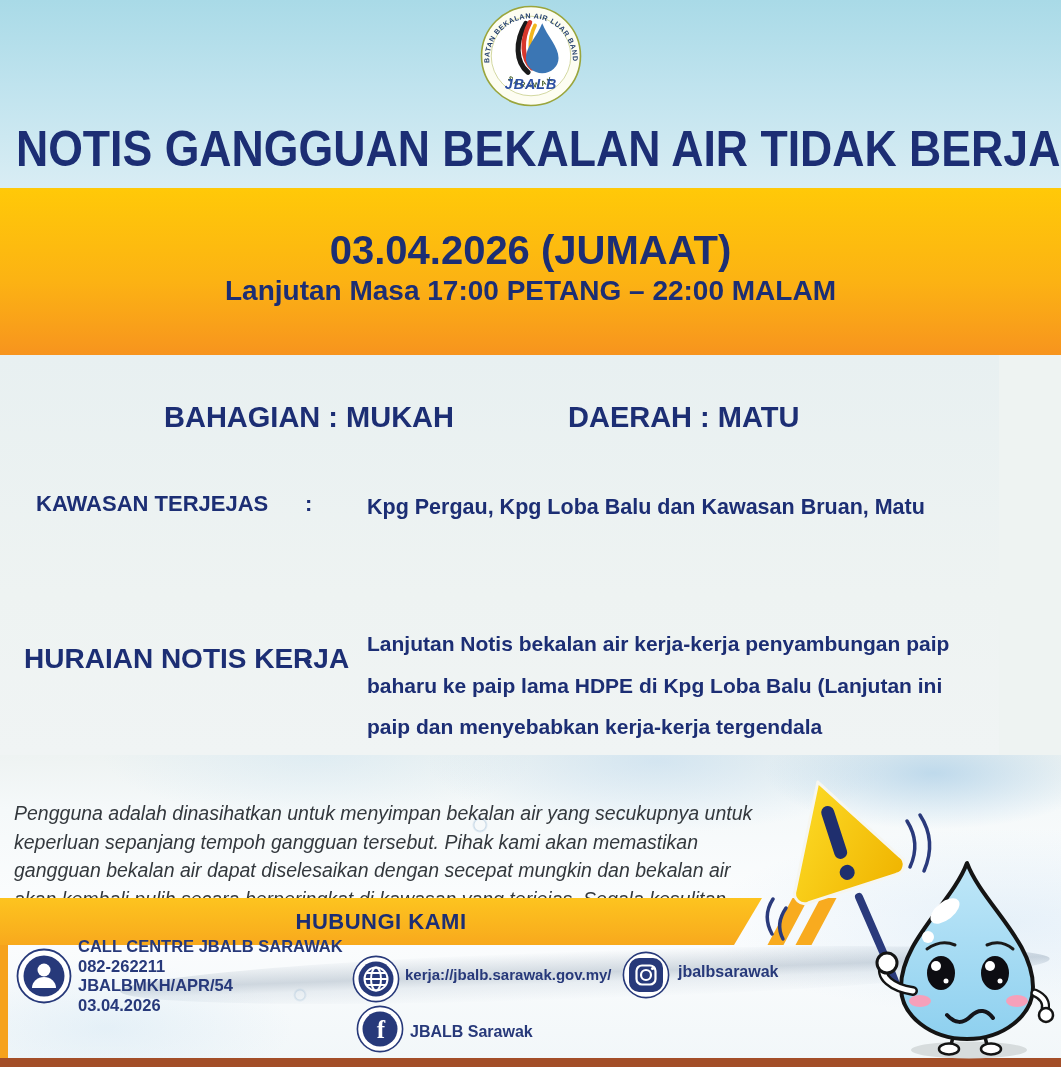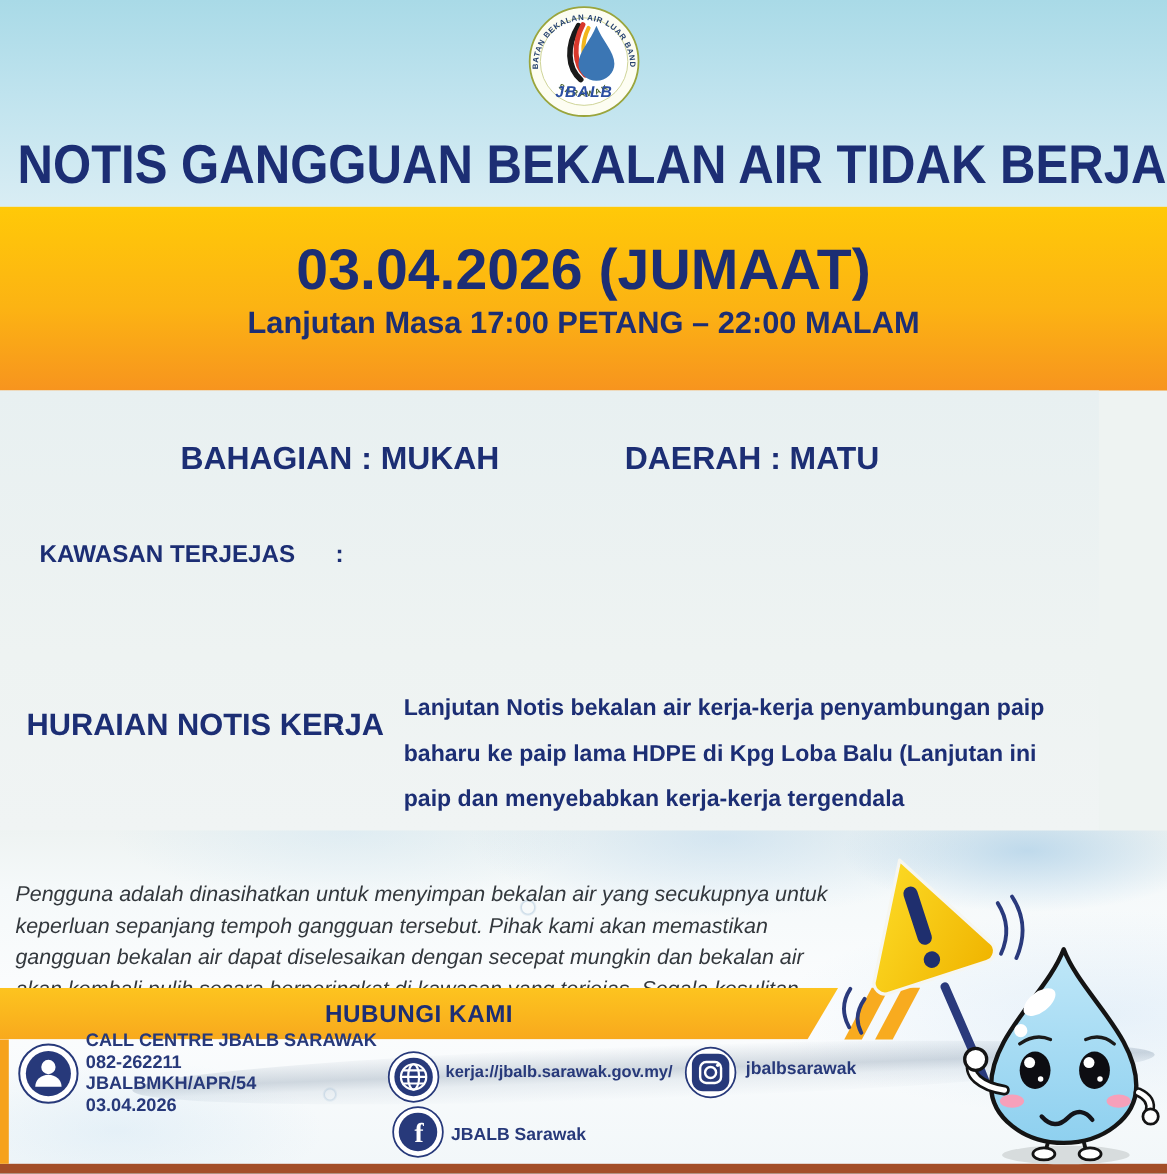--- a/index.html
+++ b/index.html
@@ -11,21 +11,21 @@
   .header{position:absolute;left:0;top:0;width:1061px;height:188px;
     background:linear-gradient(180deg,#a9dae7 0%,#bfe3ee 45%,#d9edf4 100%);}
   .logo{position:absolute;left:50%;top:5px;transform:translateX(-50%);}
   .title{position:absolute;left:0;top:122px;width:1061px;text-align:center;
     color:#1c2e74;font-size:46px;font-weight:bold;letter-spacing:0px;
     transform:scale(.97,1.08);white-space:nowrap;}
   
   .band{position:absolute;left:0;top:188px;width:1061px;height:167px;
     background:linear-gradient(180deg,#ffc908 0%,#fcb313 55%,#f7941e 100%);
     text-align:center;color:#1c2e74;}
-  .band-date{margin-top:28px;font-size:52px;font-weight:bold;}
+  .band-date{margin-top:40px;font-size:40px;font-weight:bold;}
   .band-time{margin-top:2px;font-size:28px;font-weight:bold;}
   
   .bodysec{position:absolute;left:0;top:355px;width:999px;height:400px;
     background:linear-gradient(180deg,#e8f0f1 0%,#eef3f2 60%,#f0f4f4 100%);}
   .region{position:absolute;top:46px;font-size:29px;font-weight:bold;color:#1c2e74;}
   .lbl{position:absolute;font-weight:bold;color:#1c2e74;white-space:nowrap;}
   .kaw-lbl{left:36px;top:136px;font-size:22px;}
   .kaw-colon{left:305px;top:136px;font-size:22px;}
   .kaw-val{left:367px;top:140px;font-size:21.5px;}
   .hur-lbl{left:24px;top:288px;font-size:28px;}
@@ -106,20 +106,21 @@
     <div class="band-date">03.04.2026 (JUMAAT)</div>
     <div class="band-time">Lanjutan Masa 17:00 PETANG – 22:00 MALAM</div>
   </div>
 
   <div class="bodysec">
     <div class="region" style="left:164px;">BAHAGIAN : MUKAH</div>
     <div class="region" style="left:568px;">DAERAH : MATU</div>
 
     <div class="lbl kaw-lbl">KAWASAN TERJEJAS</div>
     <div class="lbl kaw-colon">:</div>
+    <div class="lbl kaw-val">Kpg Pergau, Kpg Loba Balu dan Kawasan Bruan, Matu</div>
 
     <div class="lbl hur-lbl">HURAIAN NOTIS KERJA</div>
     <div class="lbl hur-colon">:</div>
     <div class="hur-text">
       <div>Lanjutan Notis bekalan air kerja-kerja penyambungan paip</div>
       <div>baharu ke paip lama HDPE di Kpg Loba Balu (Lanjutan ini</div>
       <div>paip dan menyebabkan kerja-kerja tergendala</div>
     </div>
   </div>
 

